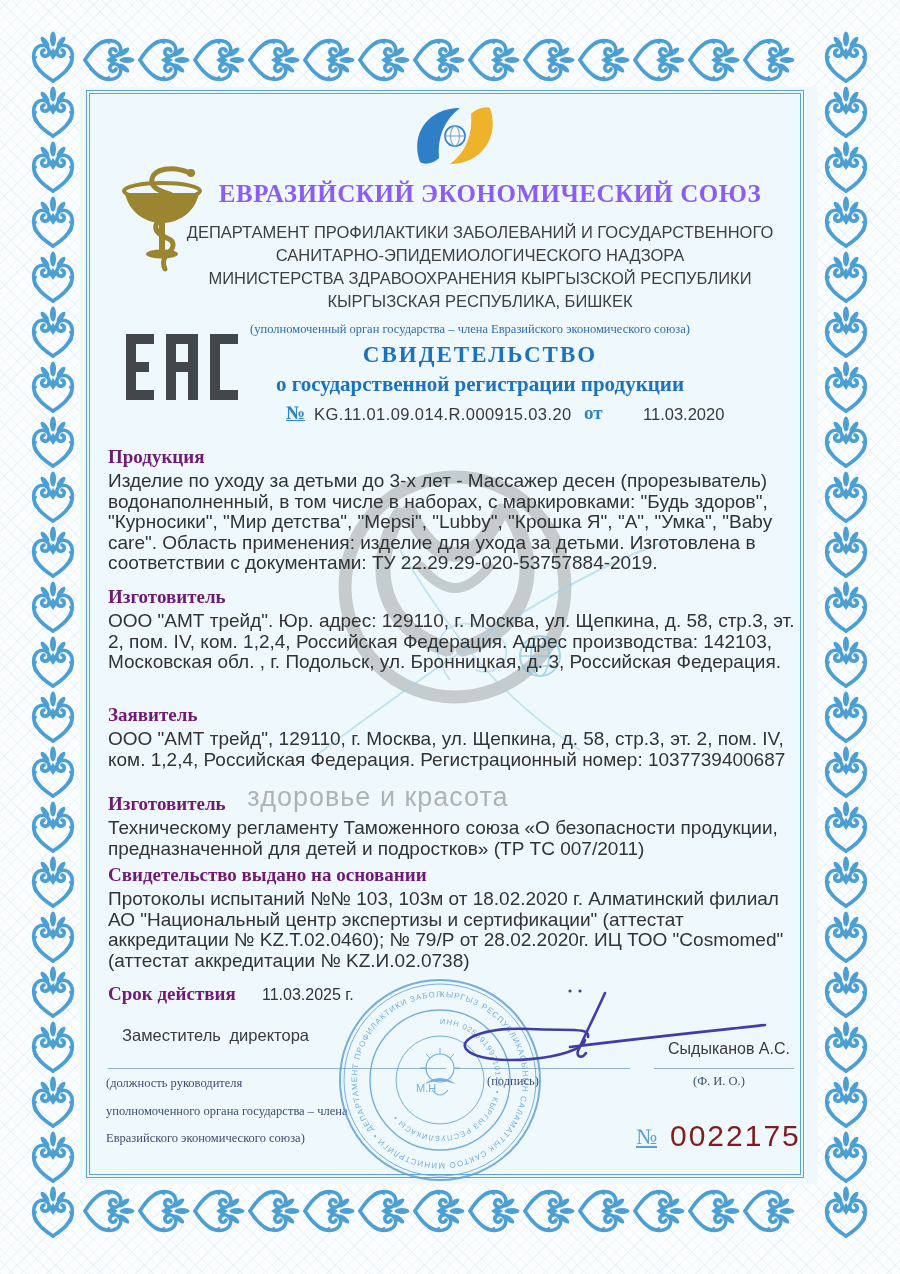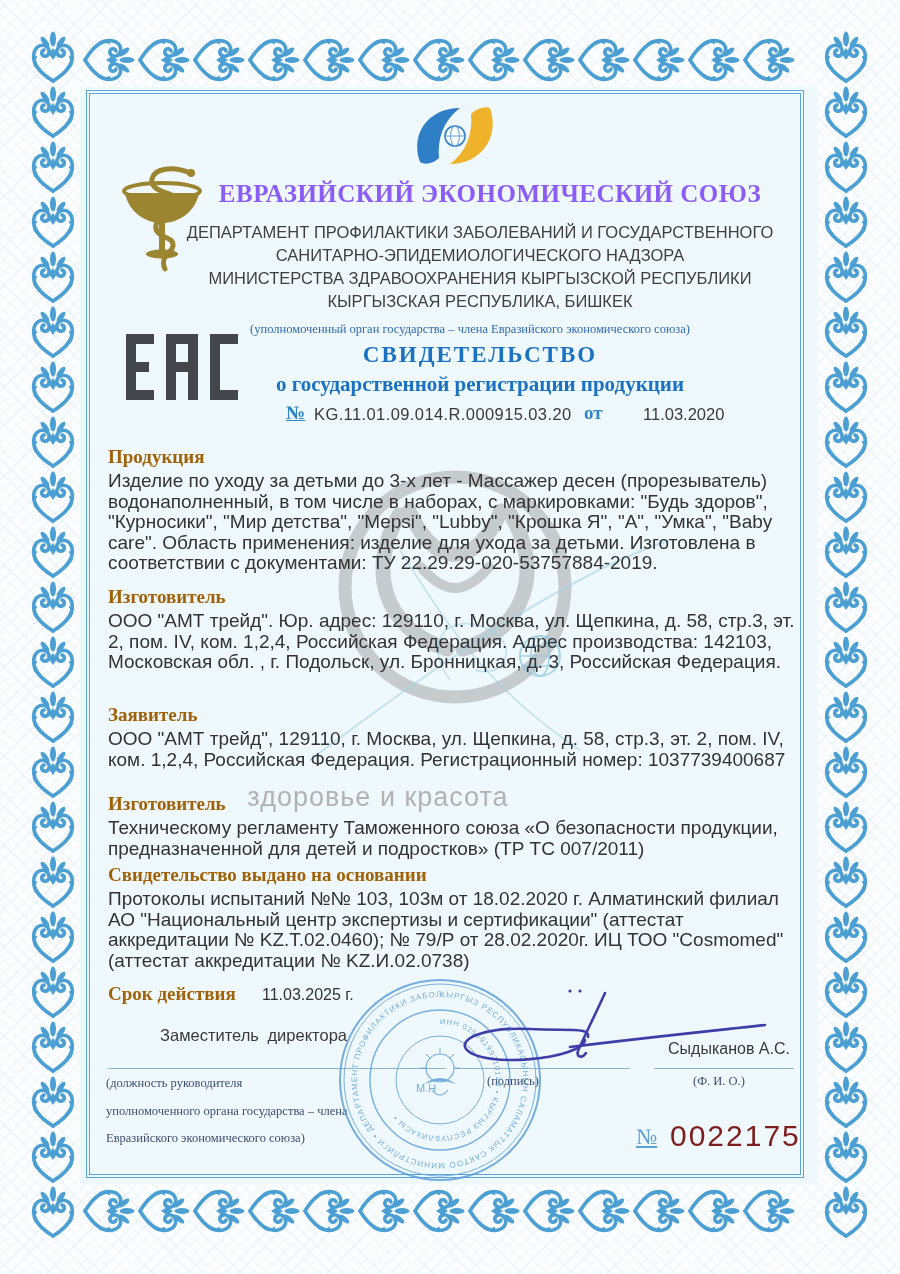--- a/index.html
+++ b/index.html
@@ -57,26 +57,26 @@
     font-family:"Liberation Serif",serif;font-weight:bold;font-size:19px;color:#2d85c5;
   }
   .no-label{text-decoration:underline;}
   .cert-number{font-size:16.5px;color:#3a3a3a;letter-spacing:.4px;}
   .cert-date{font-size:16.5px;color:#3a3a3a;}
 
   
   .section{left:108px;width:688px;}
   .sec-h{
     font-family:"Liberation Serif",serif;font-weight:bold;font-size:19px;
-    color:#a16207;margin-bottom:3px;
+    color:#701a75;margin-bottom:3px;
   }
   .sec-b{font-size:19px;line-height:20.5px;color:#333;}
   .validity-value{font-size:16px;color:#333;}
 
-  .sig-position{left:122px;top:1026px;font-size:16.5px;color:#3a3a3a;word-spacing:4px;margin-left:38px;}
+  .sig-position{left:122px;top:1026px;font-size:16.5px;color:#3a3a3a;word-spacing:4px;}
   .sig-name{left:668px;top:1040px;font-size:16px;color:#3a3a3a;}
   .u-line{height:1px;background:#8fb3cd;}
   .caption{
     font-family:"Liberation Serif",serif;font-size:12.5px;color:#3c4f70;
   }
   .formno-label{
     font-family:"Liberation Serif",serif;font-size:22px;color:#5b9fd6;
     text-decoration:underline;
   }
   .formno-value{

